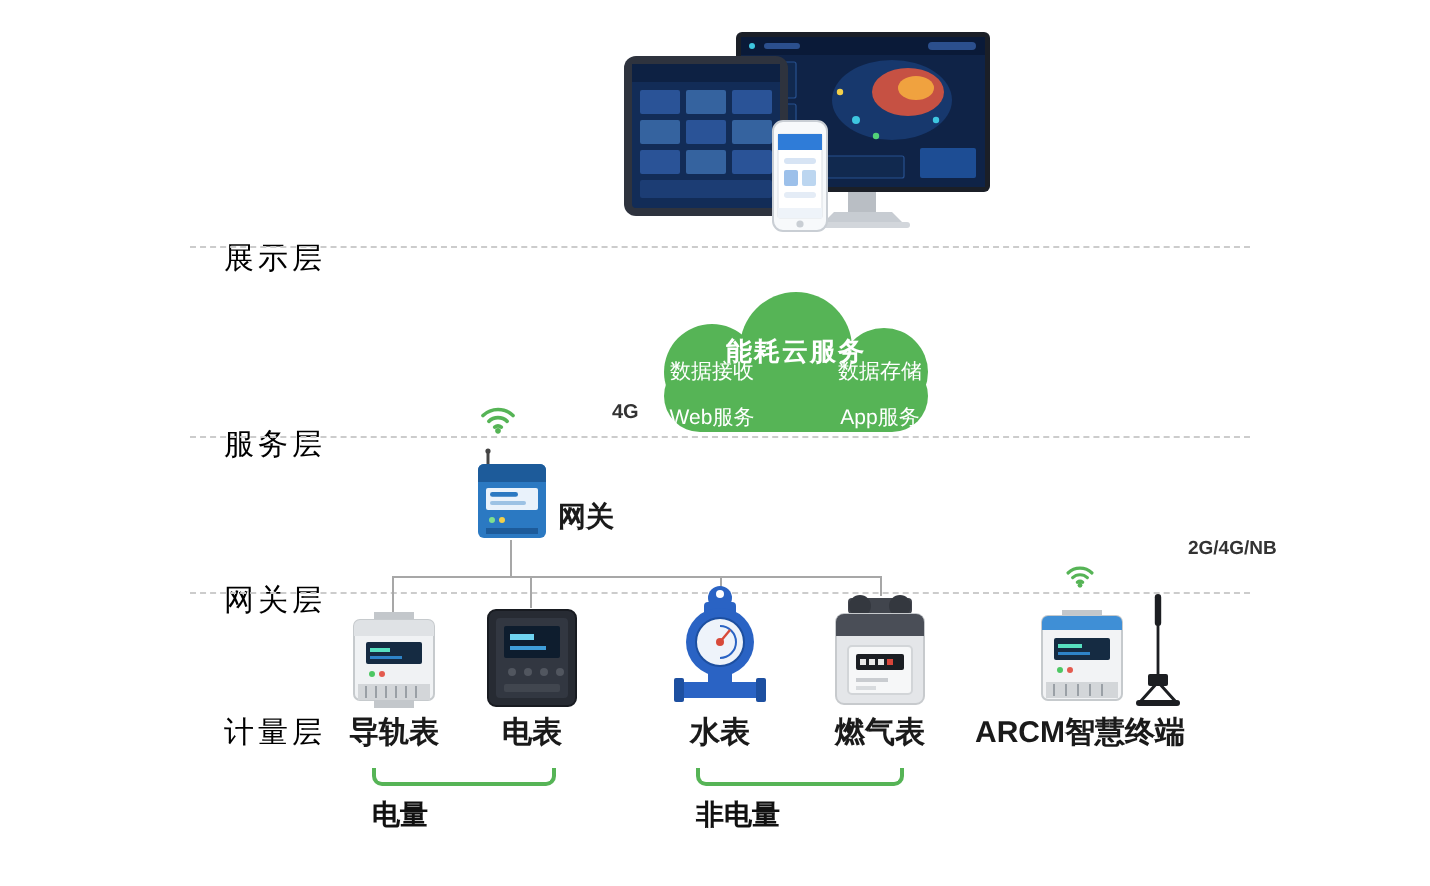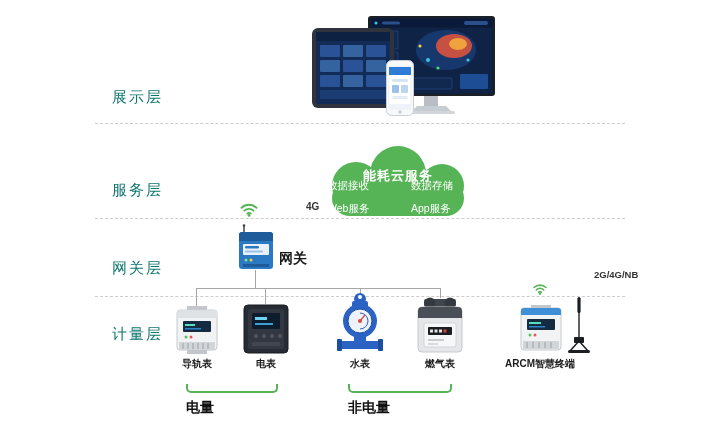--- a/index.html
+++ b/index.html
@@ -1,41 +1,41 @@
 <!DOCTYPE html>
 <html style="--accent_green: #56b456; --line_gray: #a7a7a7; --device_blue: #2a63c4; --screen_navy: #0f2347;"><head>
 <meta charset="utf-8">
 <style>
   * { margin:0; padding:0; box-sizing:border-box; }
   html,body { background:#ffffff; }
   body { font-family:"Liberation Sans","DejaVu Sans",sans-serif; }
   .canvas { position:relative; width:715px; height:443px; background:#fff; overflow:hidden; }
 
-  .layer-label { position:absolute; left:112px; font-size:15px; color:#0f766e; letter-spacing:2px; }
+  .layer-label { position:absolute; left:112px; font-size:15px; color:#000000; letter-spacing:2px;margin-top:32px; }
   .sep { position:absolute; left:95px; width:530px; height:0; border-top:1px dashed #cccccc; }
 
   .hline { position:absolute; height:0; border-top:1px solid #a7a7a7; }
   .vline { position:absolute; width:0; border-left:1px solid #a7a7a7; }
 
   .abs { position:absolute; }
-  .dev-label { position:absolute; top:357px; font-size:10px; font-weight:700; color:#1a1a1a; text-align:center; }
+  .dev-label { position:absolute; top:357px; font-size:15px; font-weight:700; color:#1a1a1a; text-align:center; }
   .bracket { position:absolute; top:384px; height:9px;
              border-left:2px solid var(--accent_green,#56b456);
              border-right:2px solid var(--accent_green,#56b456);
              border-bottom:2px solid var(--accent_green,#56b456);
              border-radius:0 0 5px 5px; }
   .group-label { position:absolute; top:399px; font-size:14px; font-weight:700; color:#111; text-align:left; }
 
   .cloud-wrap { position:absolute; left:306px; top:146px; width:184px; height:72px; }
   .cloud-wrap svg { position:absolute; left:0; top:0; }
   .cloud-title { position:absolute; left:0; top:21px; width:100%; text-align:center;
                  color:#fff; font-size:13px; font-weight:700; letter-spacing:1px; }
   .cloud-row { position:absolute; left:0; width:100%; display:flex; justify-content:center; gap:26px;
                color:#fff; font-size:10.5px; }
-  .cloud-row span { min-width:58px; }
+  .cloud-row span { min-width:58px; text-align:center; }
   .cloud-row.r1 { top:33px; }
   .cloud-row.r2 { top:56px; }
 
   .gw-label { position:absolute; left:279px; top:250px; font-size:14px; color:#1a1a1a; font-weight:600;text-align:center; }
   .signal-text { position:absolute; font-size:10px; color:#333; font-weight:600;margin-left:44px; }
 </style>
 </head>
 <body>
 
 <div class="canvas">

